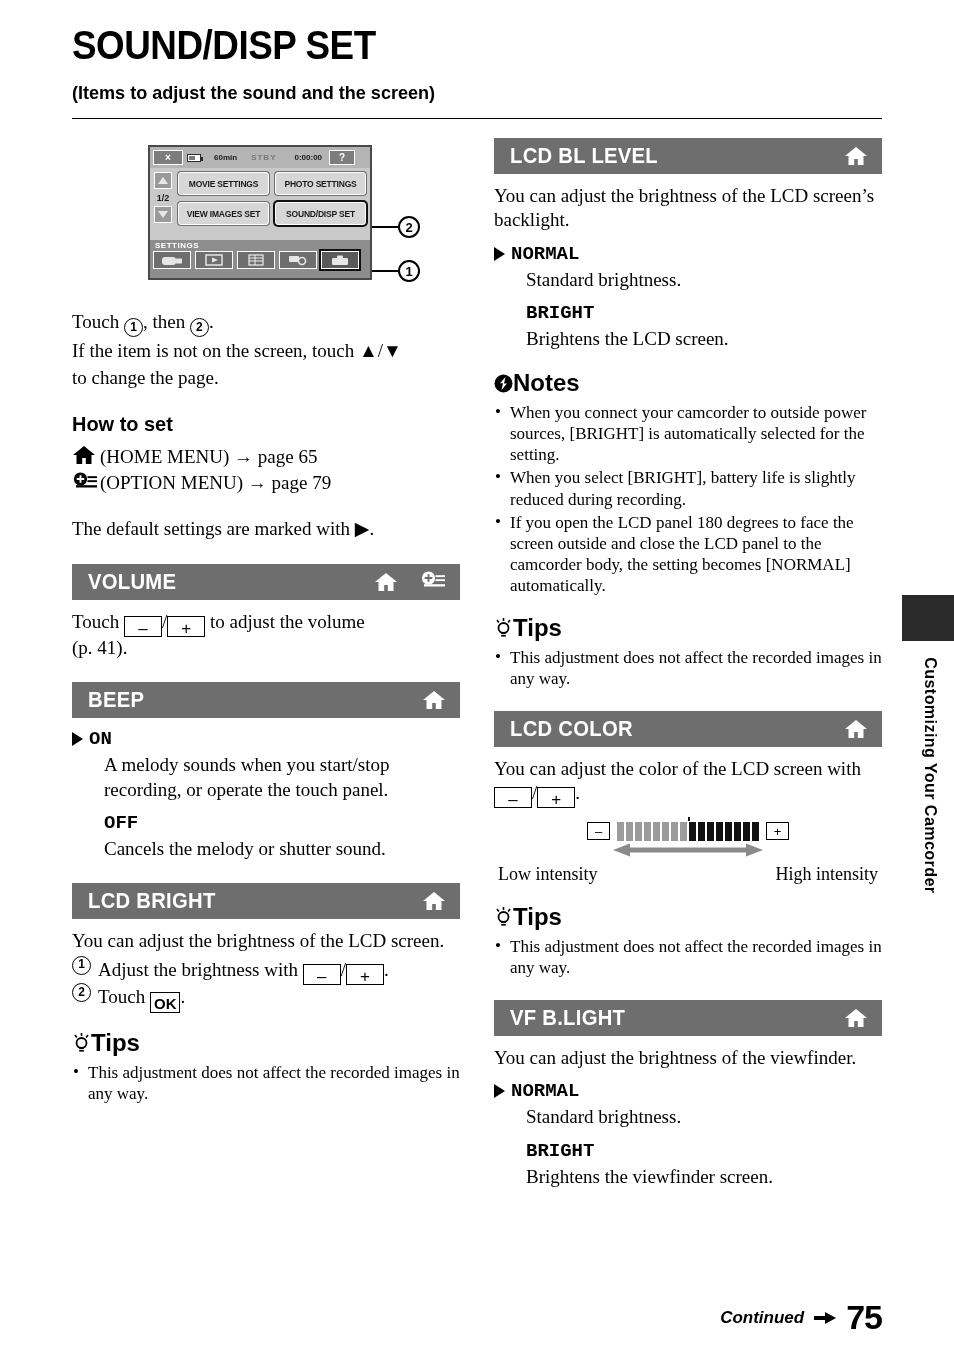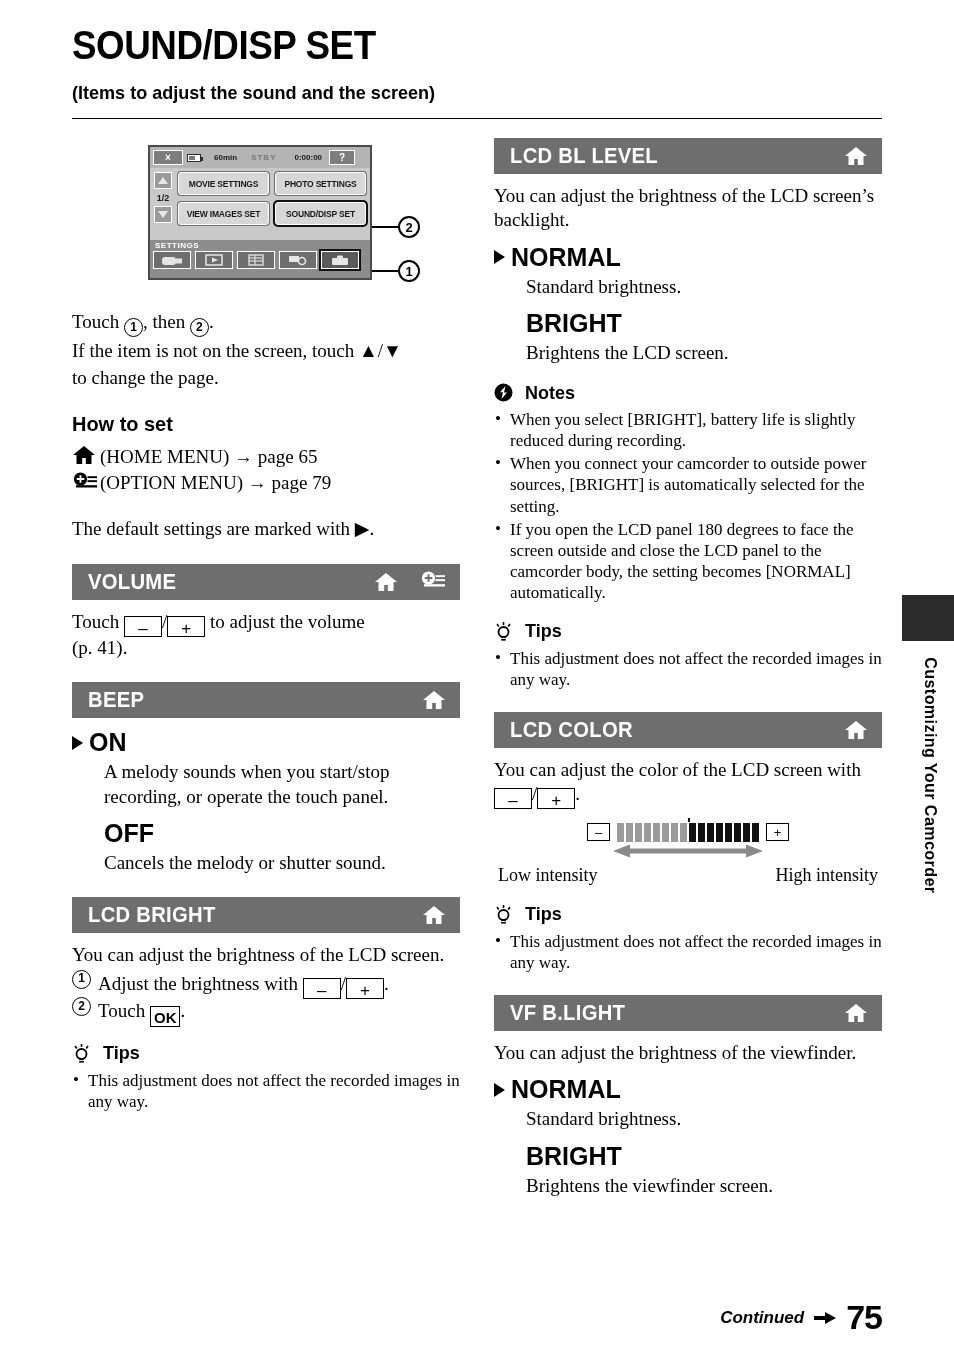--- a/index.html
+++ b/index.html
@@ -168,37 +168,37 @@
     transform: scaleX(0.92); transform-origin: left center;
   }
   .sec-icons { display: flex; align-items: center; gap: 22px; }
 
   
   .ico-home { width: 24px; height: 22px; display:block; }
   .ico-option { width: 26px; height: 22px; display:block; }
 
   
   .opt {
-    font-family: Liberation Sans, sans-serif;
-    font-weight: bold; font-size: 25px;
+    font-family: Liberation Mono, monospace;
+    font-weight: bold; font-size: 19px;
     margin: 10px 0 3px 0;
     display: flex; align-items: center; gap: 6px;
   }
   .opt.indent { margin-left: 32px; }
   .opt .tri {
     width:0;height:0;border-top:7px solid transparent;border-bottom:7px solid transparent;
     border-left:11px solid #000;
   }
   .opt-desc { font-size: 19px; line-height: 1.28; margin: 0 0 4px 32px; }
 
   
   .nt-head {
-    display: flex; align-items: flex-start; gap: 12px;
-    font-family: "Liberation Sans", sans-serif;
-    font-weight: bold; font-size: 18px;
+    display: flex; align-items: center; gap: 0;
+    font-family: "Liberation Sans", sans-serif;
+    font-weight: bold; font-size: 24px;
     margin: 18px 0 5px 0;
   }
   .ico-note { width: 19px; height: 19px; }
   .ico-tip { width: 19px; height: 22px; }
   ul.bullets { margin: 0; padding: 0; list-style: none; }
   ul.bullets li {
     font-size: 17px; line-height: 1.24;
     padding-left: 16px; position: relative; margin-bottom: 2px;
   }
   ul.bullets li:before {
@@ -521,22 +521,22 @@
     <p class="opt-desc">Brightens the LCD screen.</p>
 
     <div class="nt-head">
       <svg class="ico-note" viewBox="0 0 19 19">
         <circle cx="9.5" cy="9.5" r="9" fill="#000"></circle>
         <path d="M11.5 3 L6 9.2 L9 9.2 L7.5 16 L13 9.6 L10 9.6 Z" fill="#fff"></path>
       </svg>
       <span>Notes</span>
     </div>
     <ul class="bullets">
+      <li>When you connect your camcorder to outside power sources, [BRIGHT] is automatically selected for the setting.</li>
       <li>When you select [BRIGHT], battery life is slightly reduced during recording.</li>
-      <li>When you connect your camcorder to outside power sources, [BRIGHT] is automatically selected for the setting.</li>
       <li>If you open the LCD panel 180 degrees to face the screen outside and close the LCD panel to the camcorder body, the setting becomes [NORMAL] automatically.</li>
     </ul>
 
     <div class="nt-head">
       <svg class="ico-tip" viewBox="0 0 19 22">
         <circle cx="9.5" cy="11" r="5" fill="none" stroke="#000" stroke-width="1.8"></circle>
         <rect x="7.2" y="15.5" width="4.6" height="1.6" fill="#000"></rect>
         <rect x="7.2" y="18" width="4.6" height="1.6" fill="#000"></rect>
         <path d="M9.5 1 L9.5 4 M3 3 L4.8 5.4 M16 3 L14.2 5.4" stroke="#000" stroke-width="1.6"></path>
       </svg>

